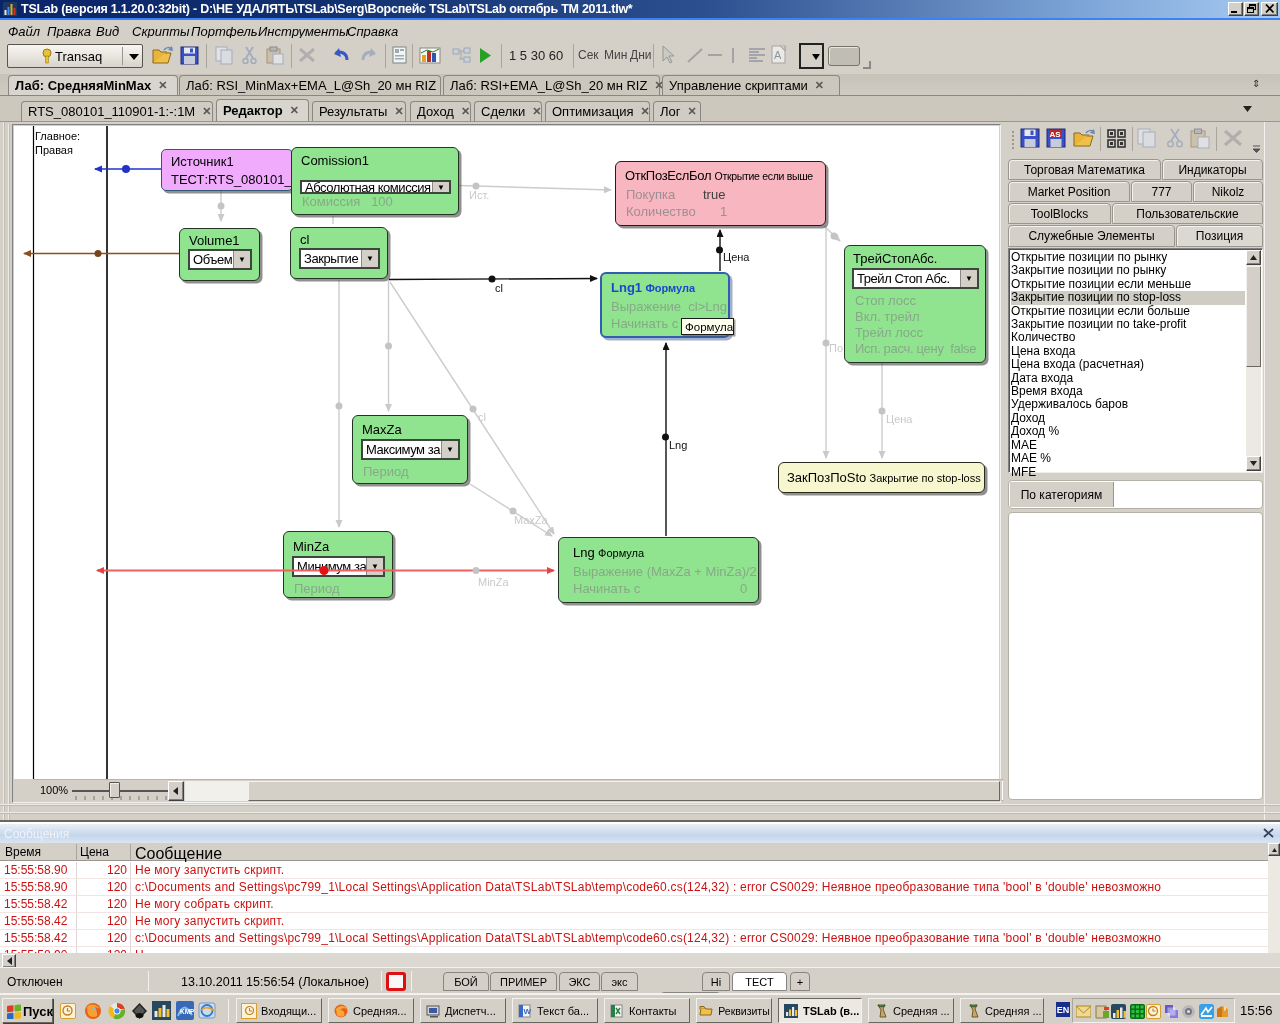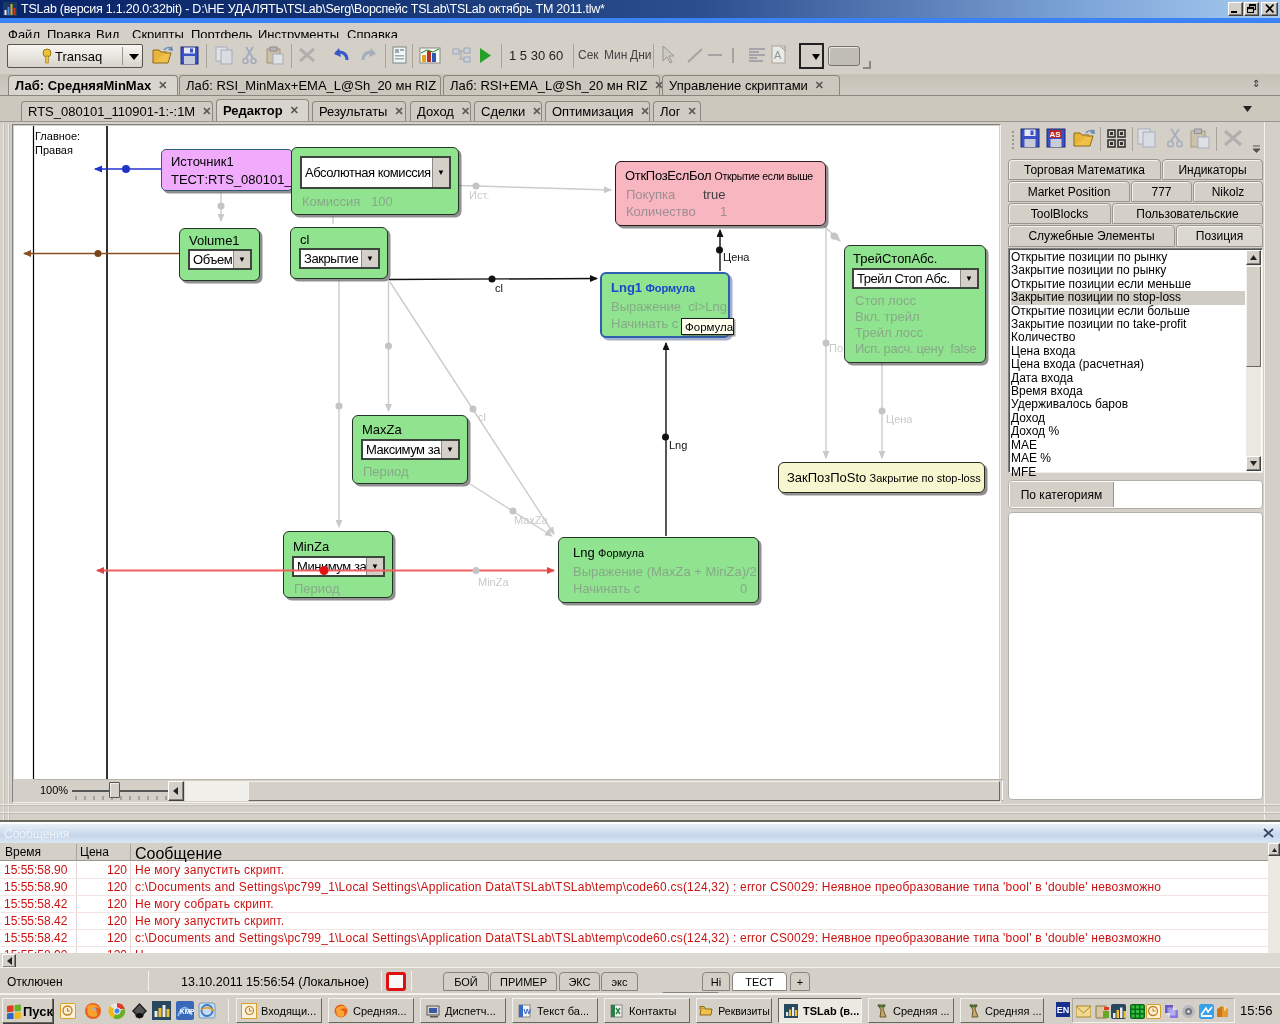--- a/index.html
+++ b/index.html
@@ -22,35 +22,35 @@
 <body>
 <div id="root">
 <div class="abs" style="left:0;top:0;width:1280px;height:18px;background:linear-gradient(90deg,#0a246a 0%,#11306f 25%,#2c4f8f 55%,#7fa6d8 85%,#a6caf0 100%);">
  <svg class="abs" style="left:3px;top:2px" width="14" height="14">
         <rect x="0" y="0" width="14" height="14" fill="#1a3a62"></rect>
         <rect x="1.5" y="8" width="2" height="5" fill="#e8e8e8"></rect>
         <rect x="4.5" y="5" width="2" height="8" fill="#4488ee"></rect>
         <rect x="7.5" y="2" width="2" height="11" fill="#ddaa22"></rect>
         <rect x="10.5" y="6" width="2" height="7" fill="#cc3322"></rect>
       </svg>
- <div class="abs" style="left:21px;top:1px;color:#fff;font-weight:normal;font-size:12.5px;letter-spacing:-0.25px;line-height:17px;white-space:nowrap;">TSLab (версия 1.1.20.0:32bit) - D:\НЕ УДАЛЯТЬ\TSLab\Serg\Ворспейс TSLab\TSLab октябрь ТМ 2011.tlw*</div>
+ <div class="abs" style="left:21px;top:1px;color:#fff;font-weight:bold;font-size:12.5px;letter-spacing:-0.25px;line-height:17px;white-space:nowrap;">TSLab (версия 1.1.20.0:32bit) - D:\НЕ УДАЛЯТЬ\TSLab\Serg\Ворспейс TSLab\TSLab октябрь ТМ 2011.tlw*</div>
  <div class="tbtn" style="left:1228px;top:2px;width:15px;height:14px;"><svg width="13" height="12">
           <rect x="2" y="8" width="6" height="2" fill="#000"></rect>
         </svg></div>
  <div class="tbtn" style="left:1244px;top:2px;width:15px;height:14px;"><svg width="13" height="12">
           <rect x="4.5" y="1.5" width="6" height="5" fill="none" stroke="#000" stroke-width="1.1"></rect>
           <rect x="4.5" y="1.5" width="6" height="1.6" fill="#000"></rect>
           <rect x="2.5" y="4.5" width="6" height="5" fill="#d4d0c8" stroke="#000" stroke-width="1.1"></rect>
           <rect x="2.5" y="4.5" width="6" height="1.6" fill="#000"></rect>
         </svg></div>
  <div class="tbtn" style="left:1261px;top:2px;width:17px;height:14px;"><svg width="15" height="12">
           <path d="M4 1.5 L11.5 9.5 M11.5 1.5 L4 9.5" stroke="#000" stroke-width="1.8"></path>
         </svg></div>
 </div>
-<div class="abs" style="left:0;top:18px;width:1280px;height:20px;background:#d4d0c8;border-top:5px solid #3b82f6;">
+<div class="abs" style="left:0;top:18px;width:1280px;height:20px;background:#d4d0c8;border-top:2px solid #3b82f6;font-style:italic;">
  <span class="abs" style="left:8px;top:4px;font-size:13px;">Файл</span>
  <span class="abs" style="left:47px;top:4px;font-size:13px;">Правка</span>
  <span class="abs" style="left:96px;top:4px;font-size:13px;">Вид</span>
  <span class="abs" style="left:132px;top:4px;font-size:13px;">Скрипты</span>
  <span class="abs" style="left:191px;top:4px;font-size:13px;">Портфель</span>
  <span class="abs" style="left:258px;top:4px;font-size:13px;">Инструменты</span>
  <span class="abs" style="left:347px;top:4px;font-size:13px;">Справка</span>
 </div>
 <div class="abs" style="left:0;top:38px;width:1280px;height:36px;background:#d4d0c8;">
  <div class="abs" style="left:7px;top:6px;width:136px;height:24px;background:linear-gradient(#f8f6f2,#d8d4cc);border:1px solid #58554e;border-radius:2px;">
@@ -245,21 +245,21 @@
  <line x1="666" y1="536" x2="666" y2="343" stroke="#111" stroke-width="1.4" marker-end="url(#ab)"></line>
  <circle cx="665.5" cy="437" r="3.5" fill="#111"></circle>
  <text x="669" y="449" font-size="11" fill="#111">Lng</text>
 </svg>
 <div class="abs" style="left:161px;top:149px;width:132px;height:42px;background:#f0abfc;border:1.5px solid #2e5a74;border-radius:5px;box-shadow:2.5px 2.5px 0 rgba(70,70,70,.6);text-align:right;">
  <div class="abs" style="left:9px;top:4px;font-size:13px;">Источник1</div>
  <div class="abs" style="left:9px;top:22px;font-size:13px;white-space:nowrap;">ТЕСТ:RTS_080101_11</div>
 </div>
 <div class="gbox" style="left:291px;top:147px;width:168px;height:68px;">
  <div class="abs" style="left:9px;top:5px;font-size:13px;">Comission1</div>
- <div class="combo" style="left:8px;top:8px;width:151px;height:33px;align-items:center;">
+ <div class="combo" style="left:8px;top:32px;width:151px;height:14px;align-items:center;">
         <span class="ct" style="font-size:13px;">Абсолютная комиссия</span>
         <span class="ca">▼</span>
       </div>
  <div class="abs graytx" style="left:10px;top:46px;font-size:13px;">Комиссия&nbsp;&nbsp;&nbsp;100</div>
 </div>
 <div class="gbox" style="left:179px;top:228px;width:81px;height:53px;">
  <div class="abs" style="left:9px;top:4px;font-size:13px;">Volume1</div>
  <div class="combo" style="left:8px;top:20px;width:64px;height:21px;">
         <span class="ct" style="font-size:13px;">Объем</span>
         <span class="ca">▼</span>

